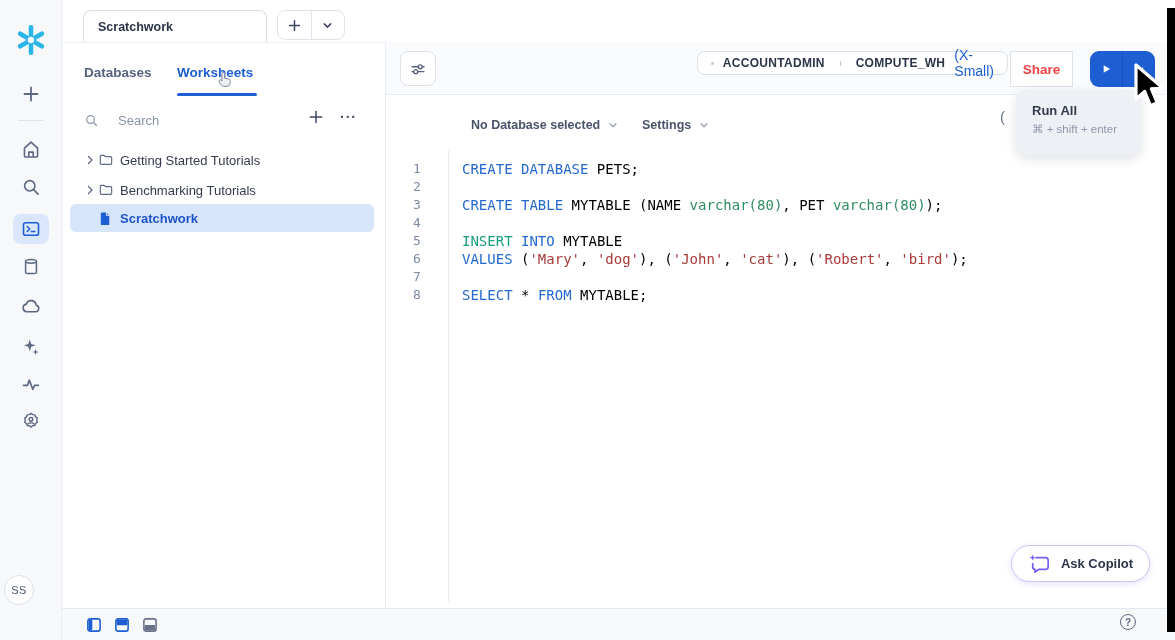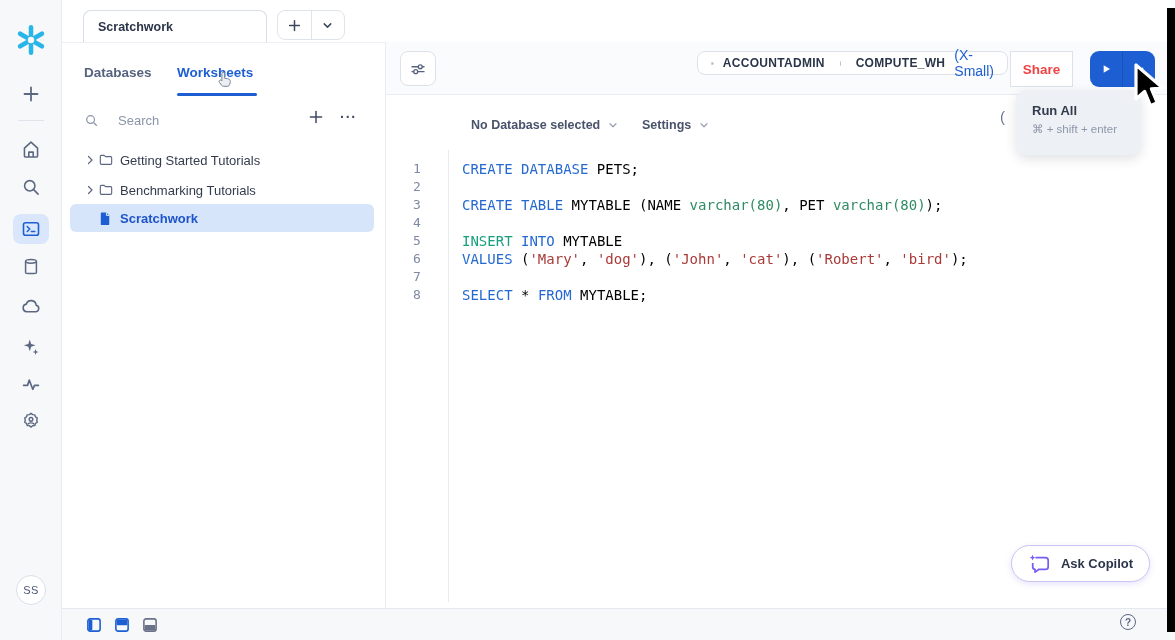--- a/index.html
+++ b/index.html
@@ -9,21 +9,21 @@
     font-family:"Liberation Sans", sans-serif; color:#2b3549;
   }
   
   .rail { position:absolute; left:0; top:0; width:62px; height:640px;
     background:#f7f8fa; border-right:1px solid #e9ecf2; z-index:6; }
   .rail .ric { position:absolute; left:50%; transform:translateX(-50%); display:flex;
     align-items:center; justify-content:center; color:#5c6882; }
   .rail-divider { position:absolute; left:18px; top:120px; width:26px; height:1px; background:#dfe3ea; }
   .rail-active { position:absolute; left:13px; top:214px; width:36px; height:30px;
     background:#d9e6fb; border-radius:8px; display:flex; align-items:center; justify-content:center; color:#1d5fd3; }
-  .avatar { position:absolute; left:16px; top:575px; width:30px; height:30px; border:1px solid #d9dfe9;
+  .avatar { position:absolute; left:4px; top:575px; width:30px; height:30px; border:1px solid #d9dfe9;
     border-radius:50%; background:#fff; display:flex; align-items:center; justify-content:center;
     font-size:11px; color:#4a5672; letter-spacing:.3px; }
   
   .tabbar { position:absolute; left:62px; top:0; width:1113px; height:42px; background:#fff; z-index:4; }
   .ws-tab { position:absolute; left:21px; top:10px; width:184px; height:32px; background:#fff;
     border:1px solid #d9dee8; border-bottom:none; border-radius:8px 8px 0 0;
     display:flex; align-items:center; padding:0 14px; font-size:12.5px; font-weight:700; color:#2b3549; }
   .tab-btns { position:absolute; left:215px; top:10px; width:68px; height:30px; border:1px solid #dfe3ea;
     border-radius:8px; background:#fff; display:flex; }
   .tab-btns .half { flex:1; display:flex; align-items:center; justify-content:center; color:#3c475c; }

